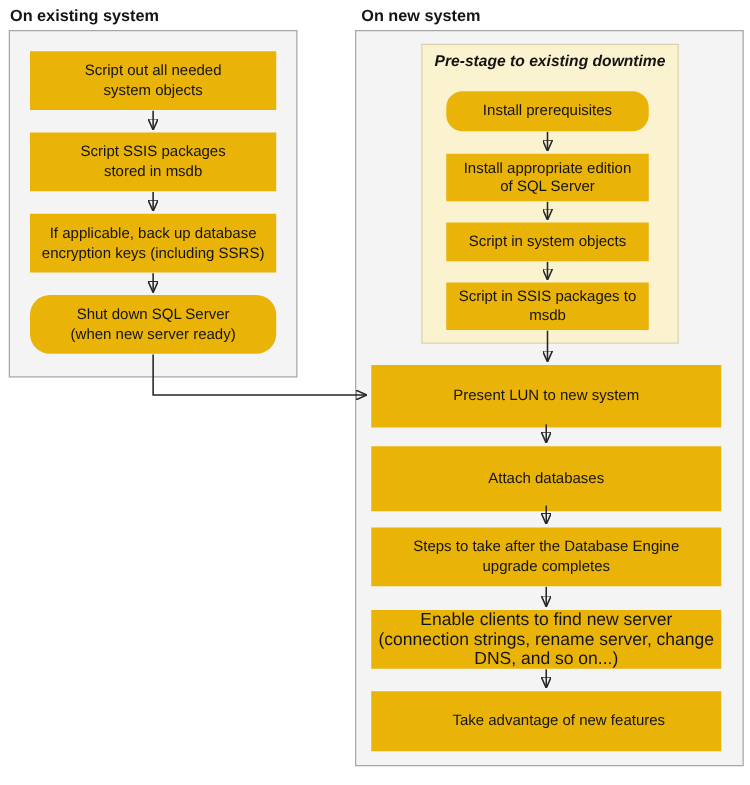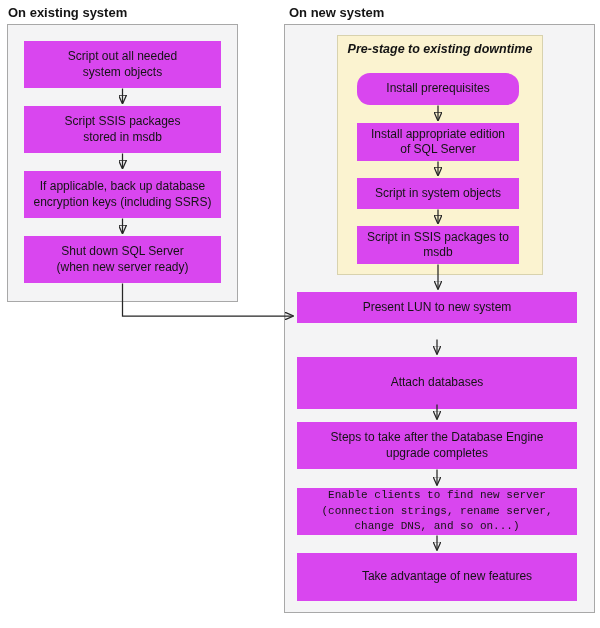--- a/index.html
+++ b/index.html
@@ -30,37 +30,37 @@
   }
   .prestage-title {
     position: absolute;
     left: 337px; top: 42px; width: 206px;
     text-align: center;
     font-size: 12.5px; font-weight: bold; font-style: italic;
     color: #141414;
   }
   .box {
     position: absolute;
-    background: #d946ef;
+    background: #eab308;
     box-sizing: border-box;
     display: flex; align-items: center; justify-content: center;
     text-align: center;
     font-size: 12px; line-height: 15.5px; color: #141414;
   }
   .box > span { display: block; }
 
   
   #ex-step-0 span { max-width: 132px; }
   #ex-step-1 span { max-width: 132px; }
   #ex-step-2 span { max-width: 190px; }
   #ex-step-3 span { max-width: 150px; }
   #ps-step-1 span { max-width: 135px; }
   #ps-step-3 span { max-width: 145px; }
   #nw-step-2 span { max-width: 248px; }
-  #nw-step-3 { font-size: 11px; font-family: Liberation Mono, monospace; }
+  #nw-step-3 { font-size: 14px; }
   #nw-step-3 span { max-width: 276px; }
 
   svg.connectors {
     position: absolute; left: 0; top: 0;
     width: 600px; height: 628px;
     pointer-events: none;
   }
   svg.connectors line, svg.connectors path {
     stroke: #262626; stroke-width: 1.25; fill: none;
   }
@@ -81,38 +81,38 @@
 
   <div class="box" id="ex-step-0" style="left:24px; top:41px; width:197px; height:47px;">
     <span>Script out all needed system objects</span>
   </div>
   <div class="box" id="ex-step-1" style="left:24px; top:106px; width:197px; height:47px;">
     <span>Script SSIS packages stored in msdb</span>
   </div>
   <div class="box" id="ex-step-2" style="left:24px; top:171px; width:197px; height:47px;">
     <span>If applicable, back up database encryption keys (including SSRS)</span>
   </div>
-  <div class="box" id="ex-step-3" style="left:24px; top:236px; width:197px; height:47px;">
+  <div class="box" id="ex-step-3" style="left:24px; top:236px; width:197px; height:47px;border-radius:16px;">
     <span>Shut down SQL Server (when new server ready)</span>
   </div>
 
   <div class="box" id="ps-step-0" style="left:357px; top:73px; width:162px; height:32px;border-radius:13px;">
     <span>Install prerequisites</span>
   </div>
   <div class="box" id="ps-step-1" style="left:357px; top:123px; width:162px; height:38px;">
     <span>Install appropriate edition of SQL Server</span>
   </div>
   <div class="box" id="ps-step-2" style="left:357px; top:178px; width:162px; height:31px;">
     <span>Script in system objects</span>
   </div>
   <div class="box" id="ps-step-3" style="left:357px; top:226px; width:162px; height:38px;">
     <span>Script in SSIS packages to msdb</span>
   </div>
 
-  <div class="box" id="nw-step-0" style="left:297px; top:292px; width:280px; height:31px;">
+  <div class="box" id="nw-step-0" style="left:297px; top:292px; width:280px; height:50px;">
     <span>Present LUN to new system</span>
   </div>
   <div class="box" id="nw-step-1" style="left:297px; top:357px; width:280px; height:52px;">
     <span>Attach databases</span>
   </div>
   <div class="box" id="nw-step-2" style="left:297px; top:422px; width:280px; height:47px;">
     <span>Steps to take after the Database Engine upgrade completes</span>
   </div>
   <div class="box" id="nw-step-3" style="left:297px; top:488px; width:280px; height:47px;">
     <span>Enable clients to find new server (connection strings, rename server, change DNS, and so on...)</span>

